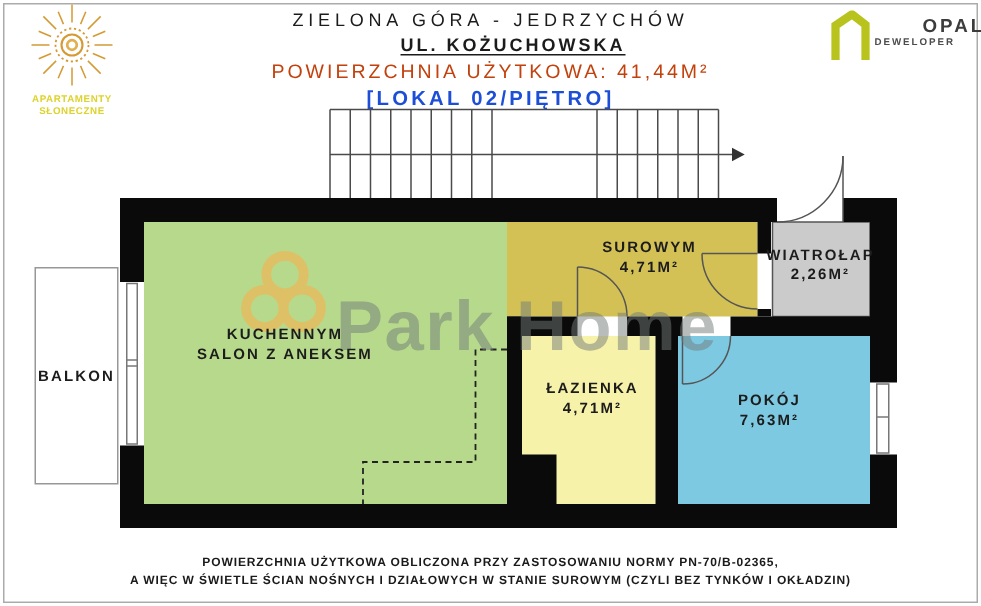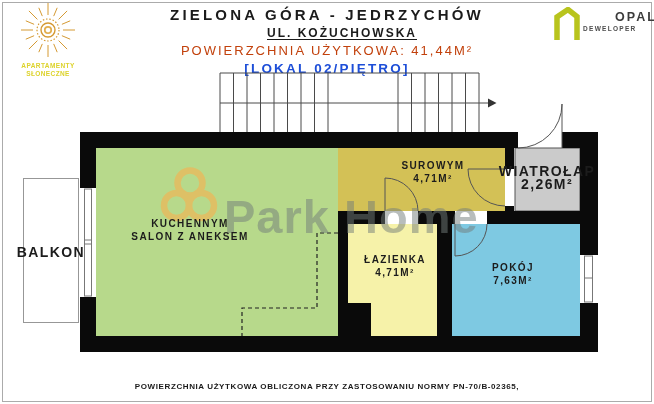--- a/index.html
+++ b/index.html
@@ -4,39 +4,39 @@
 <style>
   html,body{margin:0;padding:0;background:#e8e8e8;}
   .stage{
     position:relative;width:654px;height:404px;background:#ffffff;
     font-family:"Liberation Sans","DejaVu Sans",sans-serif;
     overflow:hidden;margin:0 auto;
   }
   .frame{position:absolute;left:2px;top:2px;right:2px;bottom:2px;border:1px solid #ababab;pointer-events:none;}
   
   .hdr{position:absolute;left:0;right:0;top:0;text-align:center;color:#151515;}
-  .hdr .t1{margin-top:6px;font-size:15px;font-weight:700;letter-spacing:3.2px;color:#1b1b1b;}
+  .hdr .t1{margin-top:6px;font-size:12px;font-weight:400;letter-spacing:3.2px;color:#1b1b1b;}
   .hdr .t2{margin-top:3px;font-size:12px;font-weight:700;letter-spacing:2px;text-decoration:underline;text-underline-offset:2px;color:#1b1b1b;margin-left:30px;}
   .hdr .t3{margin-top:3px;font-size:13px;font-weight:400;letter-spacing:2px;color:#c2410c;}
   .hdr .t4{margin-top:3px;font-size:13.5px;font-weight:700;letter-spacing:2.2px;color:#1d4ed8;}
   
   .sunlogo{position:absolute;left:8px;top:2px;width:80px;height:72px;text-align:center;}
   .sunlogo .txt{font-size:6.5px;font-weight:700;letter-spacing:.4px;color:#ddd32c;line-height:8px;}
   
   .opala{position:absolute;left:553px;top:7px;width:95px;height:34px;}
   .opala .nm{position:absolute;left:30px;top:3px;font-size:12.5px;font-weight:700;letter-spacing:2px;color:#3c3c3c;margin-left:32px;}
   .opala .sub{position:absolute;left:30px;top:18px;font-size:6.5px;font-weight:700;letter-spacing:1.3px;color:#4c4c4c;}
   .plan{position:absolute;left:0;top:0;width:654px;height:404px;}
   
   .wm{position:absolute;left:224px;top:189px;font-size:47px;font-weight:700;letter-spacing:1px;
       color:rgba(113,124,122,0.5);white-space:nowrap;}
   
   .rlabel{position:absolute;transform:translateX(-50%);text-align:center;color:#1c1c1c;
           font-size:10px;font-weight:600;letter-spacing:1.4px;line-height:12.5px;white-space:nowrap;}
-  .rlabel.small{font-size:14px;}
+  .rlabel.small{font-size:10px;}
   
   .foot{position:absolute;left:0;right:0;bottom:11px;text-align:center;color:#1a1a1a;}
   .foot div{font-size:8px;font-weight:700;letter-spacing:.6px;line-height:12px;}
 </style>
 </head>
 <body>
 
 <div class="stage">
 
   <div class="frame"></div>
@@ -195,15 +195,16 @@
   <div class="rlabel" style="left:513px;top:262px">
     <div>POKÓJ</div>
     <div>7,63M²</div>
   </div>
   <div class="rlabel small" style="left:51px;top:246px">
     <div>BALKON</div>
   </div>
 
   <div class="foot">
     <div>POWIERZCHNIA UŻYTKOWA OBLICZONA PRZY ZASTOSOWANIU NORMY PN-70/B-02365,</div>
+    <div>A WIĘC W ŚWIETLE ŚCIAN NOŚNYCH I DZIAŁOWYCH W STANIE SUROWYM (CZYLI BEZ TYNKÓW I OKŁADZIN)</div>
   </div>
 
 </div>
 
 </body></html>

